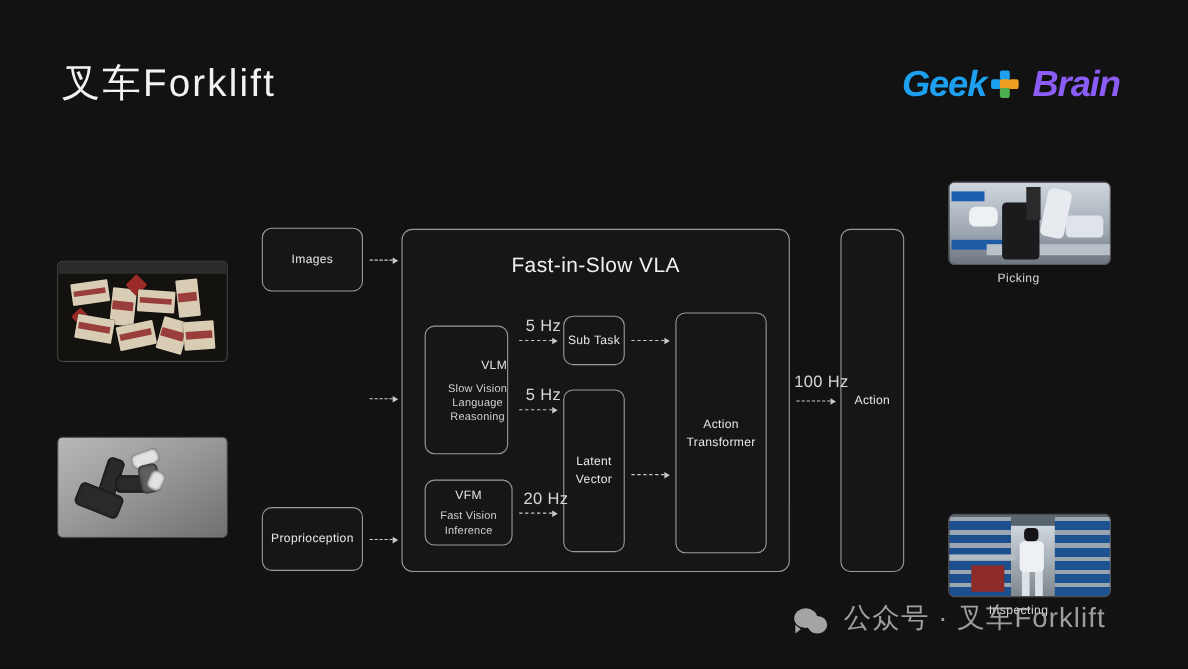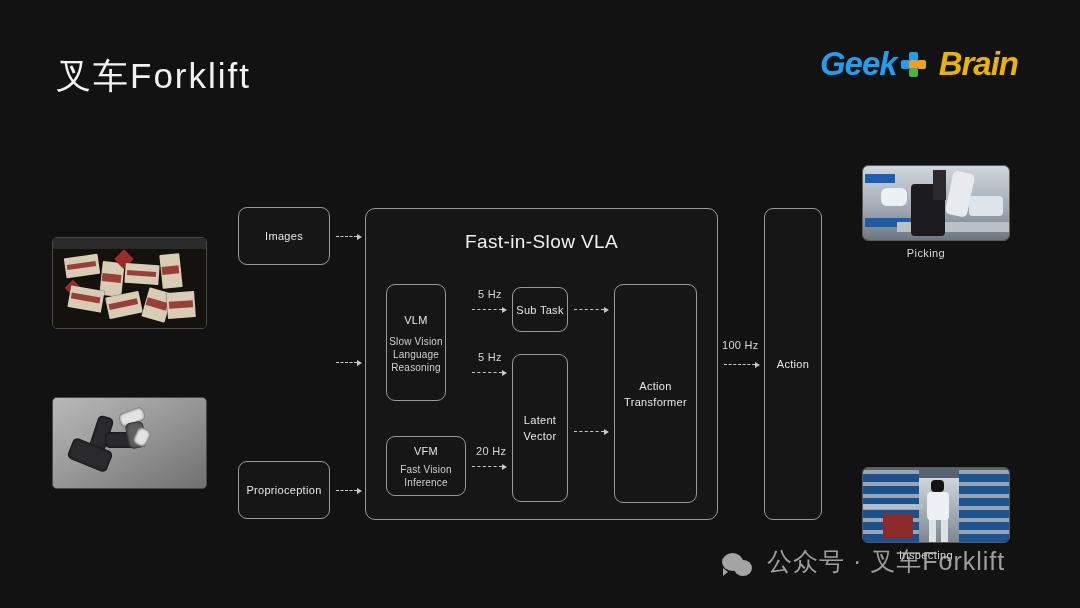--- a/index.html
+++ b/index.html
@@ -29,24 +29,24 @@
   #logo { position: absolute; right: 62px; top: 44px; text-align: center; }
   #logo-powered {
     font-size: 20px; font-weight: bold; color: #f5f5f5;
     letter-spacing: 0.3px; line-height: 22px;
     font-style: italic;
     text-align: left; margin-left: 20px;
   }
   #logo-main {
     display: flex; align-items: center; gap: 2px;
     font-size: 33px; font-weight: bold; line-height: 36px;
-    margin-top: 2px;
+    margin-top: 14px;
   }
   .logo-geek { color: #1ea0f0; letter-spacing: -1px; font-style: italic; }
-  .logo-brain { color: #eab308; letter-spacing: -1px; font-style: italic; margin-left: 10px;}
+  .logo-brain { color: #8b5cf6; letter-spacing: -1px; font-style: italic; margin-left: 10px;}
   .plus-mark {
     position: relative; width: 25px; height: 25px;
     margin: 0 1px 0 2px; display: inline-block;
   }
   .plus-mark i { position: absolute; display: block; border-radius: 2px; }
   .pm-top    { left: 8px;  top: 0px;  width: 9px; height: 9px; background: #1ea0f0; }
   .pm-left   { left: 0px;  top: 8px;  width: 9px; height: 9px; background: #1ea0f0; }
   .pm-mid    { left: 8px;  top: 8px;  width: 9px; height: 9px; background: #f0a020; }
   .pm-right  { left: 16px; top: 8px;  width: 9px; height: 9px; background: #f0a020; }
   .pm-bottom { left: 8px;  top: 16px; width: 9px; height: 9px; background: #4caf50; }
@@ -107,41 +107,41 @@
   #box-vla {
     left: 365px; top: 208px; width: 353px; height: 312px;
     border: 1px solid #9a9a9a; border-radius: 10px;
     background: #161616; position: absolute;
   }
   #vla-title {
     position: absolute; left: 0; right: 0; top: 22px;
     text-align: center; font-size: 19px; color: #f0f0f0; letter-spacing: .4px;
   }
 
-  #box-vlm     { left: 386px; top: 284px; width: 60px; height: 117px; }
+  #box-vlm     { left: 386px; top: 296px; width: 76px; height: 117px; align-items: flex-end; }
   #box-vfm     { left: 386px; top: 436px; width: 80px; height: 60px;  }
   #box-subtask { left: 512px; top: 287px; width: 56px; height: 45px;  }
   #box-latent  { left: 512px; top: 354px; width: 56px; height: 148px; }
   #box-atrans  { left: 614px; top: 284px; width: 83px; height: 219px; }
   #box-action  { left: 764px; top: 208px; width: 58px; height: 312px; }
 
   
   .arrow { position: absolute; height: 9px; display: flex; align-items: center; }
   .arrow .line {
     flex: 1; height: 0;
     border-top: 1px dashed #c9c9c9;
   }
   .arrow .head {
     width: 0; height: 0;
     border-left: 5px solid #c9c9c9;
     border-top: 3.5px solid transparent;
     border-bottom: 3.5px solid transparent;
   }
   .hz {
-    position: absolute; font-size: 11px; color: #d6d6d6; letter-spacing: .3px;
+    position: absolute; font-size: 15px; color: #d6d6d6; letter-spacing: .3px;
     white-space: nowrap;
   }
 
   #arr-img     { left: 336px; top: 232px; width: 26px; }
   #arr-ins     { left: 336px; top: 358px; width: 26px; }
   #arr-pro     { left: 336px; top: 486px; width: 26px; }
   #arr-vlm-st  { left: 472px; top: 305px; width: 35px; }
   #arr-vlm-lv  { left: 472px; top: 368px; width: 35px; }
   #arr-vfm-lv  { left: 472px; top: 462px; width: 35px; }
   #arr-st-at   { left: 574px; top: 305px; width: 35px; }

